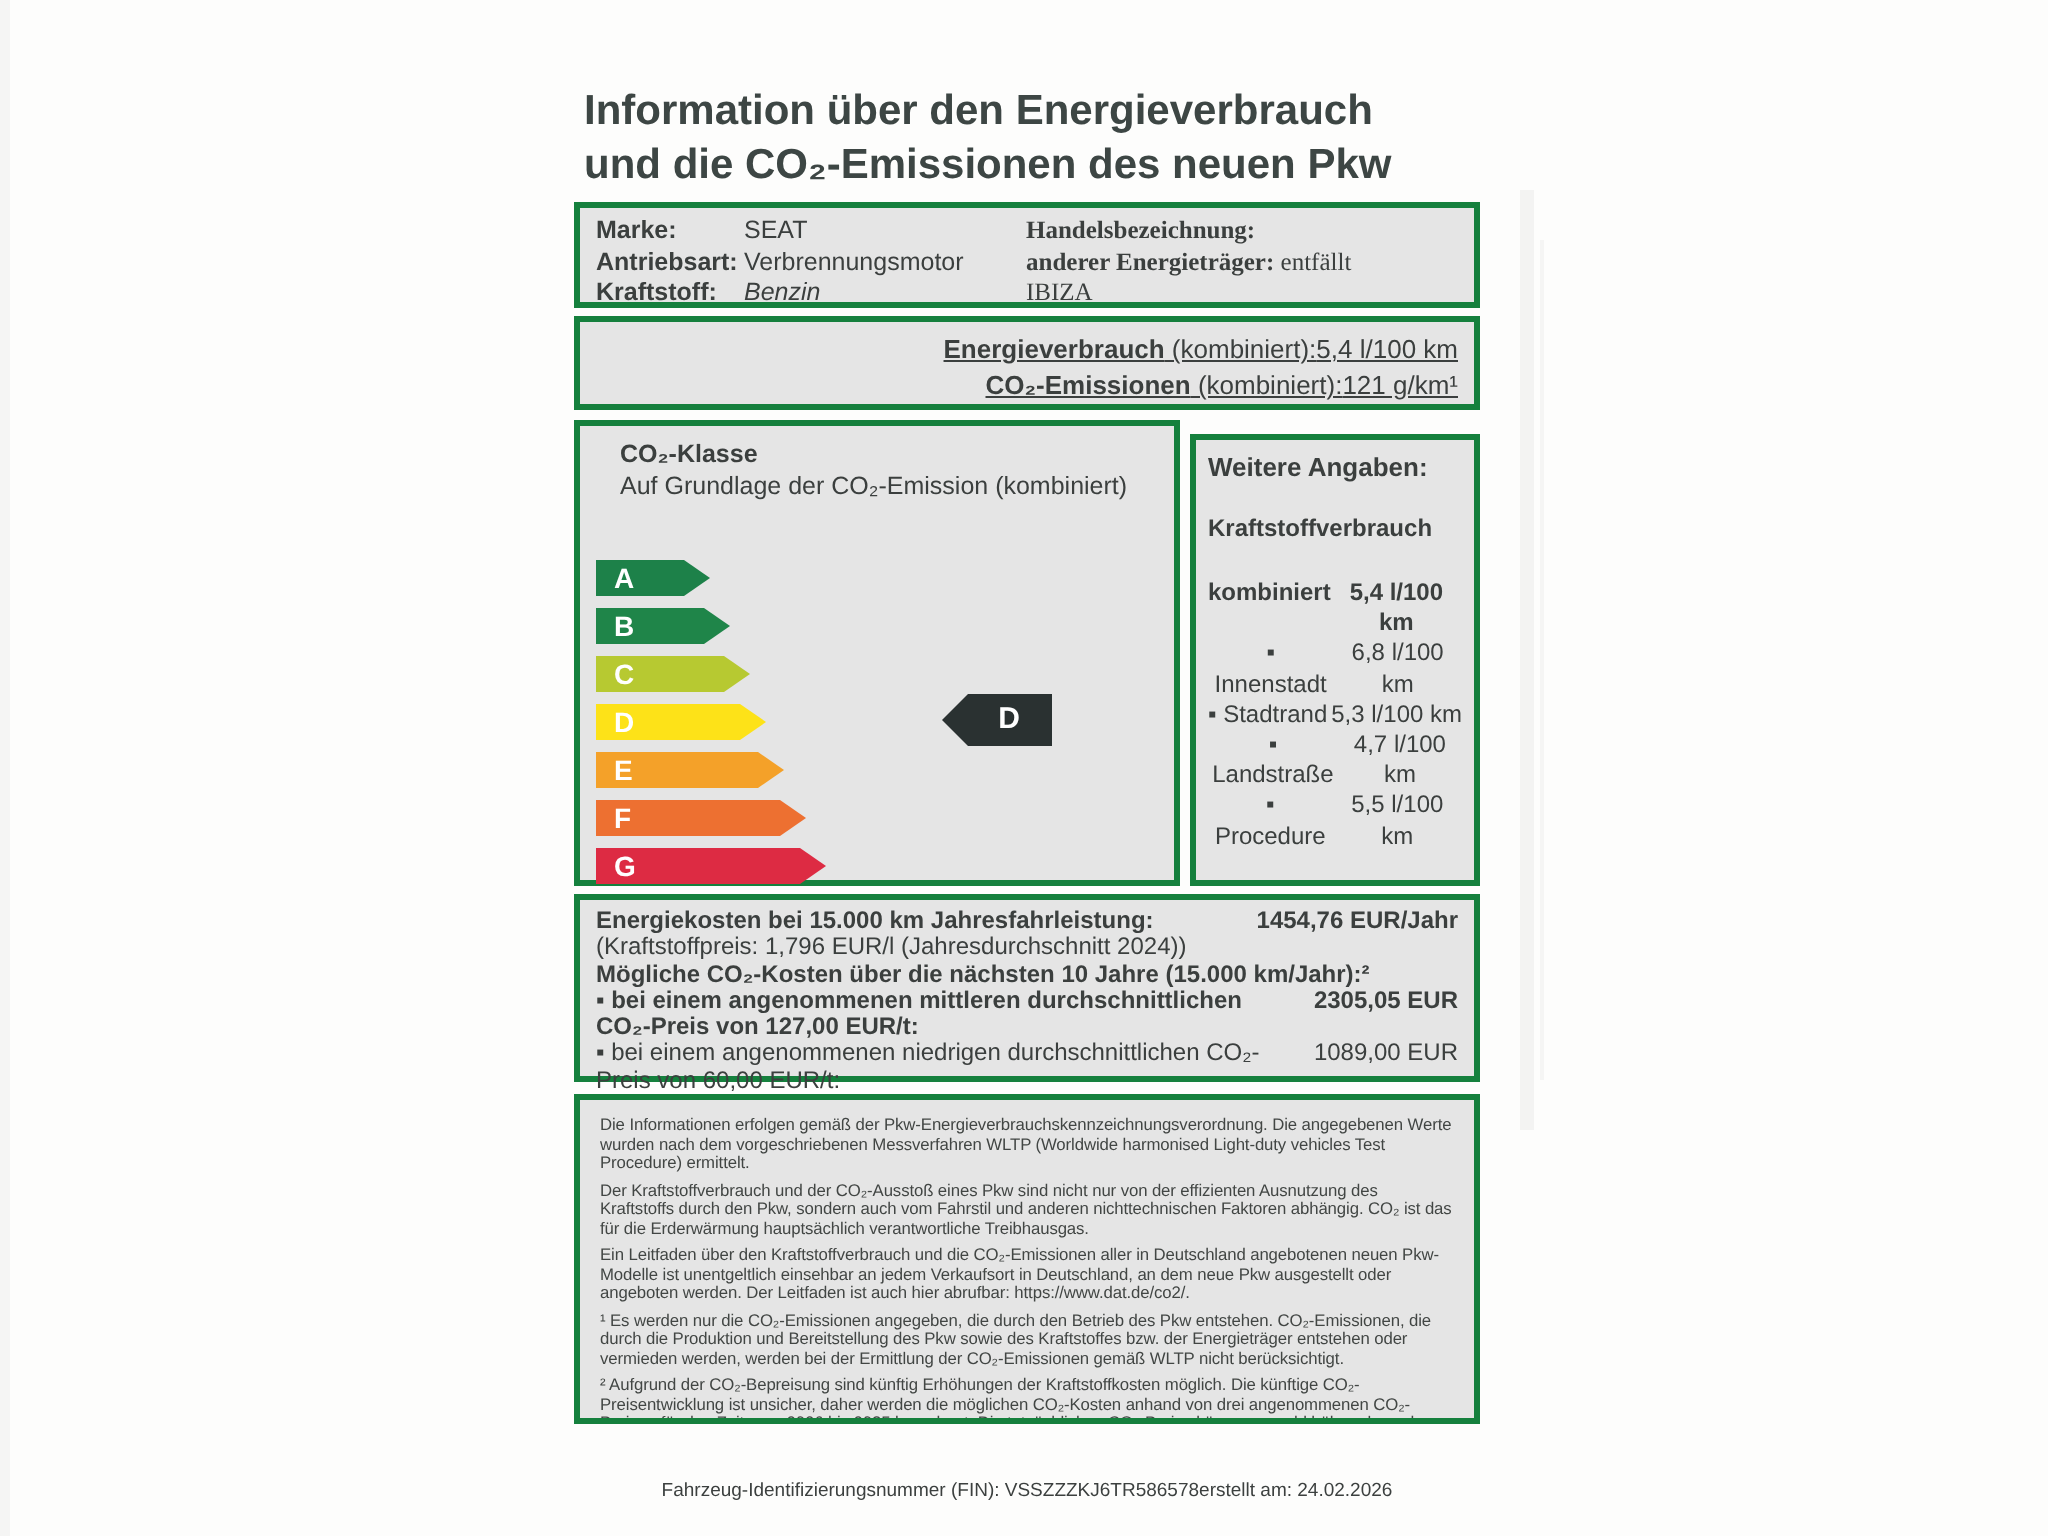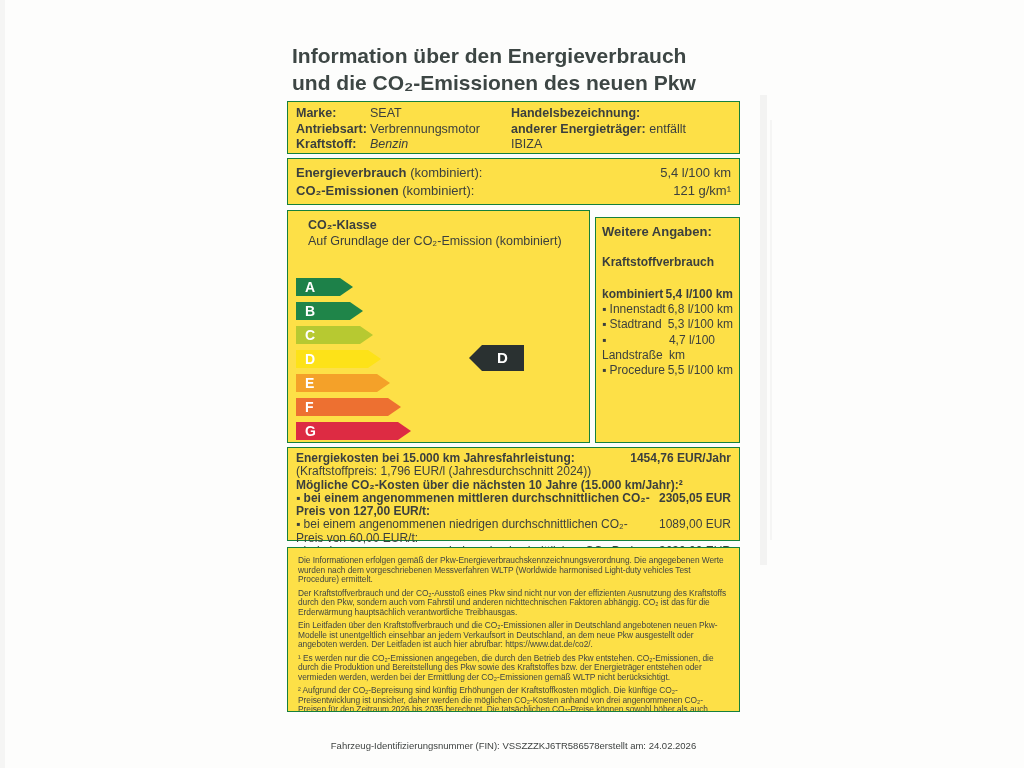--- a/index.html
+++ b/index.html
@@ -16,52 +16,52 @@
   
   .scan-streak { position: absolute; pointer-events: none; }
   .s1 { left: 760px; top: 95px; width: 7px; height: 470px; background: rgba(90,90,90,0.06); }
   .s2 { left: 770px; top: 120px; width: 2px; height: 420px; background: rgba(90,90,90,0.05); }
   .s3 { left: 0; top: 0; width: 5px; height: 768px; background: rgba(90,90,90,0.05); }
 
   .title { position: absolute; left: 292px; top: 42px; width: 460px;
            font-size: 21px; line-height: 27px; font-weight: 700; color: #3d4644; }
 
   .box { position: absolute; left: 287px; width: 453px;
-         border: 1px solid #15803d; background: #fde047; }
+         border: 3px solid #15803d; background: #e5e5e5; }
 
   .b { font-weight: 700; }
   .it { font-style: italic; text-align: center; }
 
   
   .box1 { top: 101px; height: 53px; padding: 4px 8px; display: flex; font-size: 12.5px; line-height: 15.5px; }
   .box1 .col-left { width: 215px; }
-  .box1 .col-right { flex: 1; }
+  .box1 .col-right { flex: 1; font-family: Liberation Serif, serif; }
   .box1 .row { display: flex; }
   .box1 .lbl { width: 74px; font-weight: 700; flex-shrink: 0; }
 
   
   .box2 { top: 158px; height: 47px; padding: 5px 8px; font-size: 13px; line-height: 18px; }
-  .box2 .row { display: flex; justify-content: space-between; }
+  .box2 .row { display: flex; justify-content: flex-end; text-decoration: underline; }
 
   
   .box3l { top: 210px; height: 233px; width: 303px; padding: 6px 20px; font-size: 12.5px; line-height: 16px; }
   .arrows { position: absolute; left: 8px; top: 67px; }
   .arrow { height: 18px; margin-bottom: 6px; color: #fff; font-size: 14px; font-weight: 700;
            line-height: 18px; padding-left: 9px;
            clip-path: polygon(0 0, calc(100% - 13px) 0, 100% 50%, calc(100% - 13px) 100%, 0 100%); }
   .class-marker { position: absolute; left: 181px; top: 134px; width: 55px; height: 26px;
            background: #2a3131; color: #fff; font-size: 15px; font-weight: 700;
            line-height: 26px; text-align: center; padding-left: 12px;
            clip-path: polygon(13px 0, 100% 0, 100% 100%, 13px 100%, 0 50%); }
 
   
   .box3r { left: 595px; top: 217px; height: 226px; width: 145px; padding: 6px 6px; font-size: 12px; }
   .box3r .hd { font-size: 13px; font-weight: 700; margin-bottom: 16px; }
   .box3r .sub { font-weight: 700; margin-bottom: 18px; }
-  .box3r .row { display: flex; justify-content: space-between; line-height: 15.2px; }
+  .box3r .row { display: flex; justify-content: space-between; line-height: 15.2px; text-align: center; }
 
   
   .box4 { top: 447px; height: 94px; padding: 4px 8px; font-size: 12px; }
   .box4 .row { display: flex; justify-content: space-between; line-height: 13.3px; }
   .box4 .val { white-space: nowrap; padding-left: 6px; }
 
   
   .box5 { top: 547px; height: 165px; padding: 4px 6px; font-size: 8.4px; line-height: 9.5px;
           letter-spacing: -0.05px; color: #424644; overflow: hidden; }
   .box5 p { margin: 4px; }

